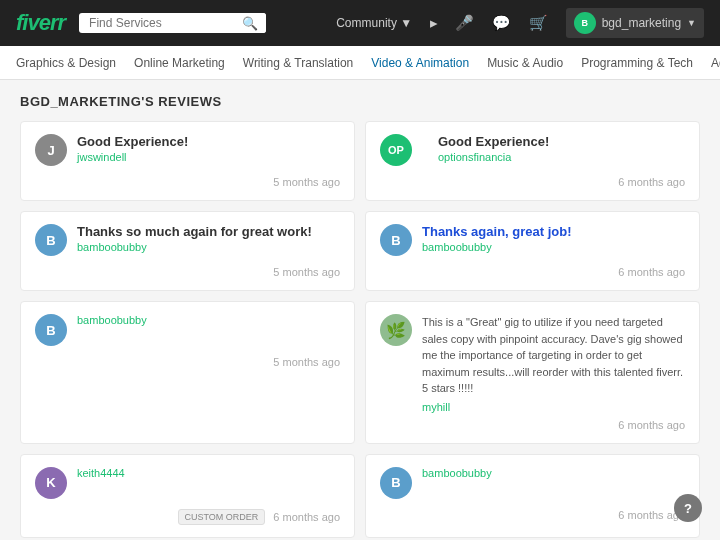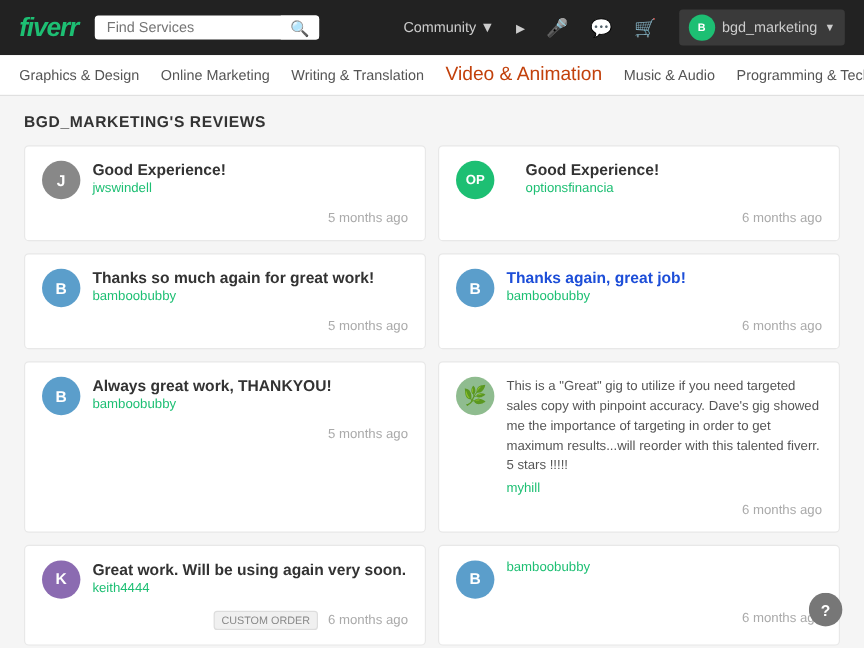--- a/index.html
+++ b/index.html
@@ -27,21 +27,21 @@
       <span style="color:#ccc;font-size:12px;">bgd_marketing</span>
       <span style="color:#ccc;font-size:9px;">▼</span>
     </div>
   </div>
 </div>
 
 <div style="background:#fff;border-bottom:1px solid #e0e0e0;padding:0 16px;height:34px;display:flex;align-items:center;gap:18px;">
   <span style="font-size:12px;color:#555;cursor:pointer;white-space:nowrap;">Graphics &amp; Design</span>
   <span style="font-size:12px;color:#555;cursor:pointer;white-space:nowrap;">Online Marketing</span>
   <span style="font-size:12px;color:#555;cursor:pointer;white-space:nowrap;">Writing &amp; Translation</span>
-  <span style="font-size:16px;color:#c2410c;cursor:pointer;white-space:nowrap;">Video &amp; Animation</span>
+  <span style="font-size:12px;color:#0369a1;cursor:pointer;white-space:nowrap;">Video &amp; Animation</span>
   <span style="font-size:12px;color:#555;cursor:pointer;white-space:nowrap;">Music &amp; Audio</span>
   <span style="font-size:12px;color:#555;cursor:pointer;white-space:nowrap;">Programming &amp; Tech</span>
   <span style="font-size:12px;color:#555;cursor:pointer;white-space:nowrap;">Advertising</span>
 
 </div>
 
 <div style="padding:14px 20px;background:#f5f5f5;height:calc(540px - 80px);overflow-y:auto;">
   <div style="font-size:13px;font-weight:bold;color:#333;text-transform:uppercase;margin-bottom:12px;letter-spacing:0.5px;">BGD_MARKETING'S REVIEWS</div>
 
   <div style="display:grid;grid-template-columns:1fr 1fr;gap:10px;">
@@ -95,21 +95,20 @@
       </div>
       <div style="display:flex;justify-content:flex-end;margin-top:10px;">
         <span style="font-size:11px;color:#aaa;">6 months ago</span>
       </div>
     </div>
 
     <div style="background:#fff;border:1px solid #e8e8e8;border-radius:4px;padding:12px 14px;">
       <div style="display:flex;align-items:flex-start;gap:10px;">
         <div style="width:32px;height:32px;border-radius:50%;background:#5b9ecb;display:flex;align-items:center;justify-content:center;color:white;font-size:13px;font-weight:bold;flex-shrink:0;">B</div>
         <div style="flex:1;">
-          <div style="font-size:13px;font-weight:bold;color:#333;margin-bottom:2px;">Always great work, THANKYOU!</div>
           <div style="font-size:11px;color:#1dbf73;cursor:pointer;">bamboobubby</div>
         </div>
       </div>
       <div style="display:flex;justify-content:flex-end;margin-top:10px;">
         <span style="font-size:11px;color:#aaa;">5 months ago</span>
       </div>
     </div>
 
     <div style="background:#fff;border:1px solid #e8e8e8;border-radius:4px;padding:12px 14px;">
       <div style="display:flex;align-items:flex-start;gap:10px;">
@@ -121,21 +120,20 @@
       </div>
       <div style="display:flex;justify-content:flex-end;margin-top:6px;">
         <span style="font-size:11px;color:#aaa;">6 months ago</span>
       </div>
     </div>
 
     <div style="background:#fff;border:1px solid #e8e8e8;border-radius:4px;padding:12px 14px;">
       <div style="display:flex;align-items:flex-start;gap:10px;">
         <div style="width:32px;height:32px;border-radius:50%;background:#8b6bb1;display:flex;align-items:center;justify-content:center;color:white;font-size:13px;font-weight:bold;flex-shrink:0;">K</div>
         <div style="flex:1;">
-          <div style="font-size:13px;font-weight:bold;color:#333;margin-bottom:2px;">Great work. Will be using again very soon.</div>
           <div style="font-size:11px;color:#1dbf73;cursor:pointer;">keith4444</div>
         </div>
       </div>
       <div style="display:flex;justify-content:flex-end;align-items:center;margin-top:10px;gap:8px;">
         <span style="background:#f0f0f0;border:1px solid #ddd;border-radius:3px;padding:2px 6px;font-size:9px;color:#888;">CUSTOM ORDER</span>
         <span style="font-size:11px;color:#aaa;">6 months ago</span>
       </div>
     </div>
 
     <div style="background:#fff;border:1px solid #e8e8e8;border-radius:4px;padding:12px 14px;">

